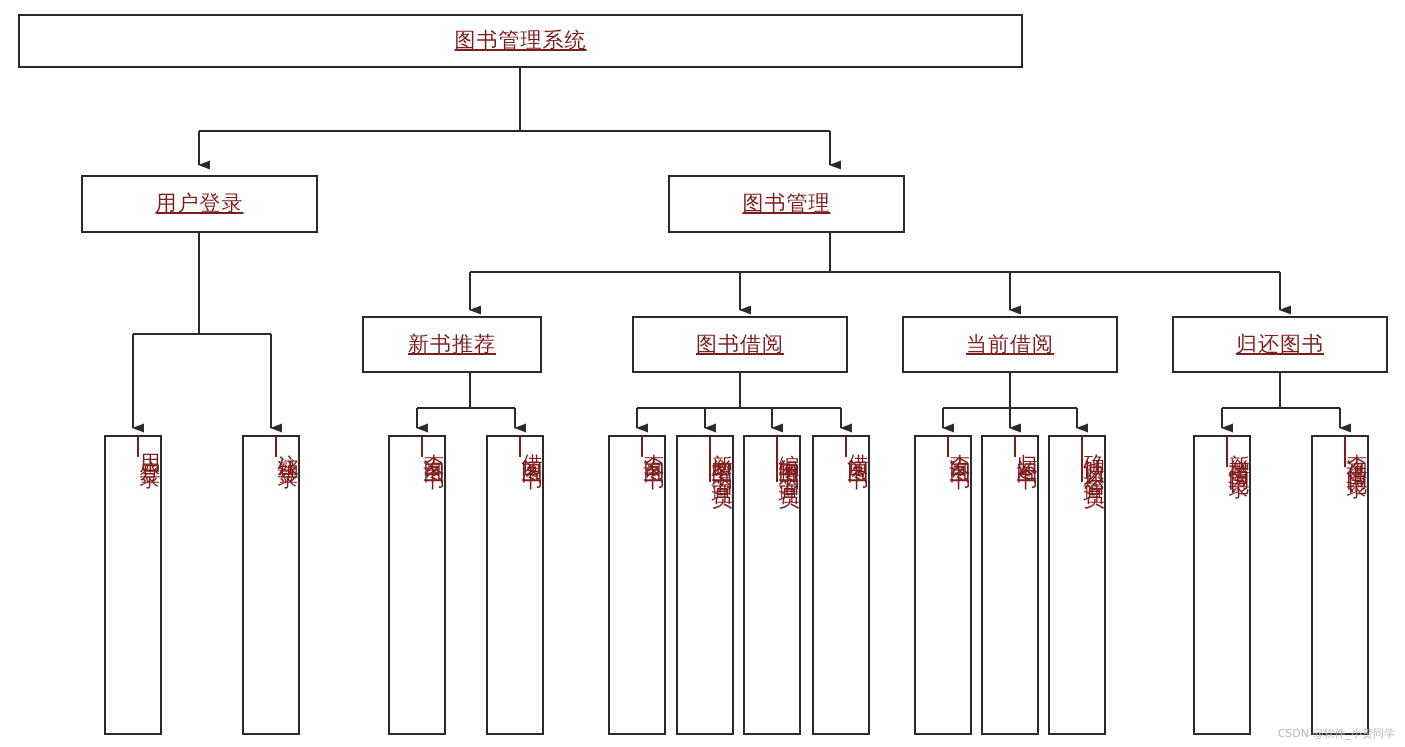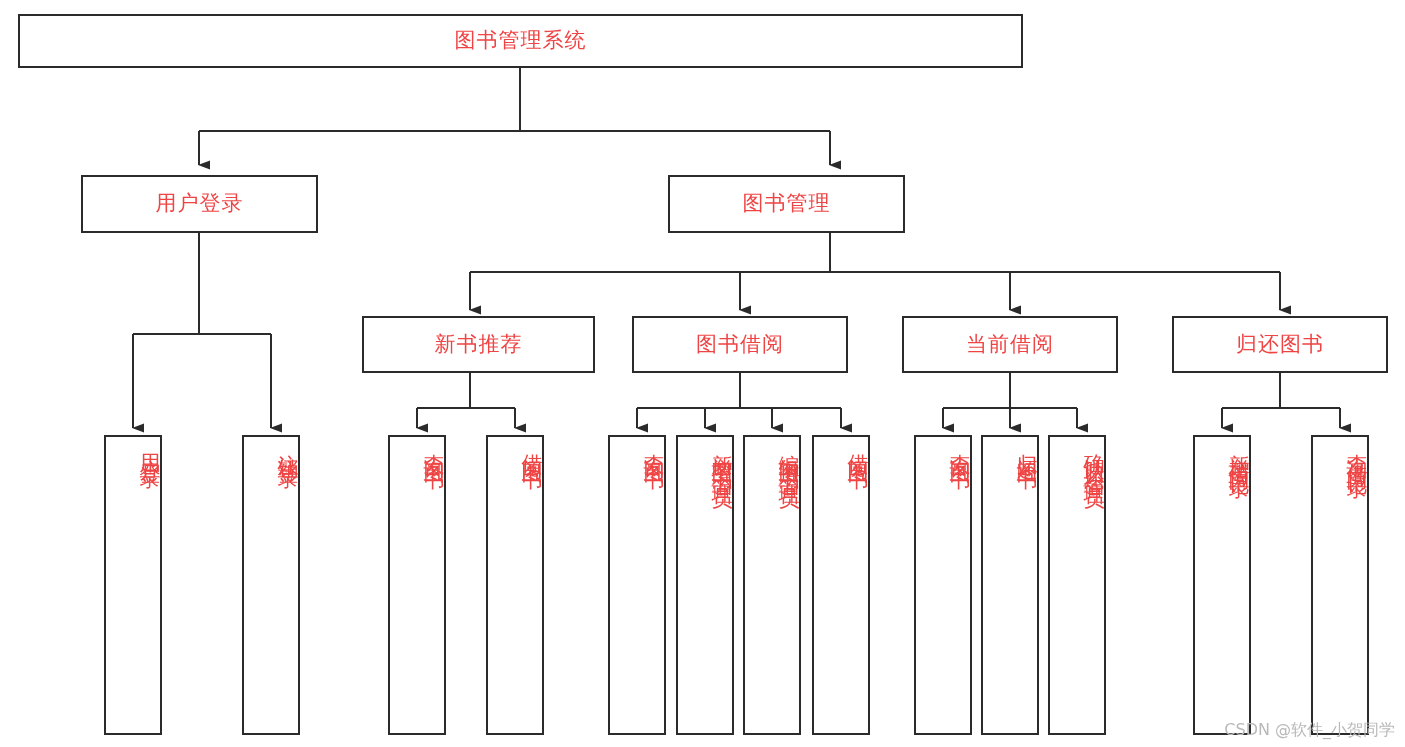--- a/index.html
+++ b/index.html
@@ -33,23 +33,24 @@
     display: flex;
     align-items: center;
     justify-content: center;
     color: #3c3c3c;
     z-index: 3;
   }
   .node-label {
     font-size: 21px;
     line-height: 1.1;
     letter-spacing: 1px;
-    color: #ef4444;
+    color: #7f1d1d;
     white-space: nowrap;
     text-align: center;
+    text-decoration: underline;
   }
   .node-box.vertical {
     align-items: flex-start;
     padding-top: 0;
   }
   .node-box.vertical .node-label {
     writing-mode: vertical-rl;
     text-orientation: upright;
     -webkit-writing-mode: vertical-rl;
     font-size: 21px;
@@ -57,21 +58,21 @@
     line-height: 1;
     width: 100%;
     display: block;
     text-align: center;
     white-space: nowrap;
   }
   .watermark {
     position: absolute;
     right: 10px;
     bottom: 6px;
-    font-size: 16px;
+    font-size: 11px;
     color: #b9b9b9;
     z-index: 6;
     white-space: nowrap;
     font-family: "DejaVu Sans", "Liberation Sans", sans-serif;
     margin-left: 40px;
   }
 </style>
 </head>
 <body>
 
@@ -132,21 +133,21 @@
   </div>
 
   <div class="node-box" style="left:81px; top:175px; width:237px; height:58px;">
     <span class="node-label">用户登录</span>
   </div>
 
   <div class="node-box" style="left:668px; top:175px; width:237px; height:58px;">
     <span class="node-label">图书管理</span>
   </div>
 
-  <div class="node-box" style="left:362px; top:316px; width:233px; height:57px;">
+  <div class="node-box" style="left:362px; top:316px; width:180px; height:57px;">
     <span class="node-label">新书推荐</span>
   </div>
 
   <div class="node-box" style="left:632px; top:316px; width:216px; height:57px;">
     <span class="node-label">图书借阅</span>
   </div>
 
   <div class="node-box" style="left:902px; top:316px; width:216px; height:57px;">
     <span class="node-label">当前借阅</span>
   </div>

